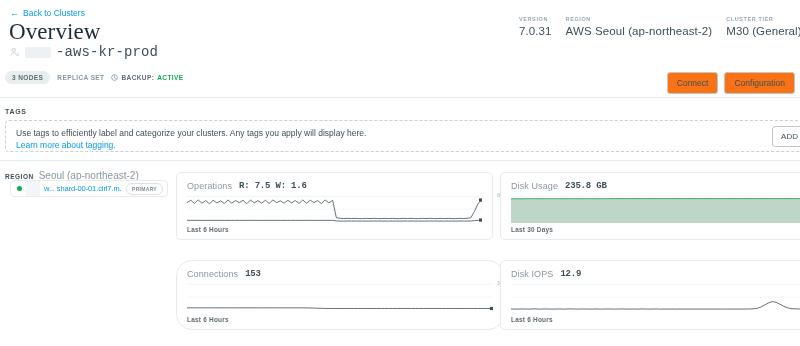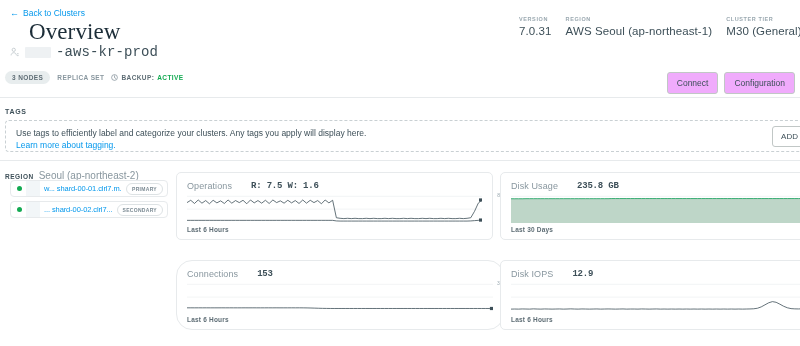--- a/index.html
+++ b/index.html
@@ -16,21 +16,21 @@
   .back-link {
     position: absolute; left: 10px; top: 8px;
     font-size: 8.5px; color: #0498ec; display: flex; align-items: center; gap: 4px;
     cursor: pointer;
   }
   .back-arrow { font-size: 9px; line-height: 1; color: #0498ec; }
 
   .page-title {
     position: absolute; left: 9px; top: 19px;
     font-family: "Liberation Serif", serif;
-    font-size: 23px; font-weight: 400; color: #1c2d38; letter-spacing: .1px; margin-left: 20px;
+    font-size: 23px; font-weight: 400; color: #1c2d38; letter-spacing: .1px;
   }
 
   .cluster-row {
     position: absolute; left: 10px; top: 44px;
     display: flex; align-items: center; gap: 5px;
   }
   .cluster-icon { width: 10px; height: 10px; opacity: .55; }
   .redaction {
     display: inline-block; width: 26px; height: 11px;
     background: #eef1f3; border-radius: 1px;
@@ -63,21 +63,21 @@
     font-size: 6.5px; font-weight: 700; letter-spacing: .4px;
     color: #89979f; text-transform: uppercase;
   }
   .badge-backup { display: flex; align-items: center; gap: 3px; }
   .clock-icon { width: 7px; height: 7px; }
   .backup-label { font-size: 6.5px; font-weight: 700; letter-spacing: .4px; color: #5d6c74; }
   .backup-status { font-size: 6.5px; font-weight: 700; letter-spacing: .4px; color: #13aa52; }
 
   .header-actions { position: absolute; right: 5px; top: 72px; display: flex; gap: 6px; }
   .btn {
-    border: 1px solid #c1c7c6; background: #f0abfc; border-radius: 3px;
+    border: 1px solid #c1c7c6; background: #f97316; border-radius: 3px;
     font-size: 8.5px; color: #3d4f58; padding: 5px 9px; cursor: pointer;
     white-space: nowrap;
   }
   .divider {
     position: absolute; left: 0; right: 0; top: 97px; height: 1px; background: #e7eaec;
   }
 
   
   .tags-label {
     position: absolute; left: 5px; top: 108px;
@@ -132,21 +132,21 @@
   .card {
     position: absolute; background: #fff;
     border: 1px solid #e7eaec; border-radius: 5px;
   }
   .card-ops   { left: 176px; top: 172px; width: 317px; height: 68px; }
   .card-disk  { left: 500px; top: 172px; width: 317px; height: 68px; }
   .card-conn  { left: 176px; top: 260px; width: 328px; height: 70px; border-radius: 16px; }
   .card-iops  { left: 500px; top: 260px; width: 317px; height: 70px; }
 
   .card-head {
-    display: flex; align-items: flex-end; gap: 19px;
+    display: flex; align-items: flex-end; gap: 7px;
     padding: 8px 0 0 10px;
   }
   .card-title { font-size: 9px; color: #89979f; letter-spacing: .1px; }
   .card-value {
     font-family: "Liberation Mono", monospace;
     font-size: 9px; font-weight: 700; color: #3d4f58; letter-spacing: -.2px;
   }
   .chart-area { position: relative; margin: 3px 10px 0 10px; height: 29px; }
   .chart-svg { display: block; width: 100%; height: 100%; }
   .axis-label {
@@ -183,21 +183,21 @@
     <span class="cluster-name">-aws-kr-prod</span>
   </div>
 
   <div class="meta">
     <div class="meta-item">
       <div class="meta-label">VERSION</div>
       <div class="meta-value">7.0.31</div>
     </div>
     <div class="meta-item">
       <div class="meta-label">REGION</div>
-      <div class="meta-value">AWS Seoul (ap-northeast-1)</div>
+      <div class="meta-value">AWS Seoul (ap-northeast-2)</div>
     </div>
     <div class="meta-item">
       <div class="meta-label">CLUSTER TIER</div>
       <div class="meta-value">M30 (General)</div>
     </div>
 
   </div>
 
   <div class="badges">
     <span class="pill">3 NODES</span>
@@ -234,26 +234,20 @@
     <span class="region-value">Seoul (ap-northeast-2)</span>
   </div>
 
   <div class="node-list">
     <div class="node-row">
       <span class="status-dot"></span>
       <span class="node-redaction"></span>
       <span class="node-name">w... shard-00-01.clrl7.m...</span>
       <span class="role-pill">PRIMARY</span>
     </div>
-    <div class="node-row">
-      <span class="status-dot"></span>
-      <span class="node-redaction"></span>
-      <span class="node-name">... shard-00-02.clrl7...</span>
-      <span class="role-pill">SECONDARY</span>
-    </div>
   </div>
 
   <div class="card card-ops">
     <div class="card-head">
       <span class="card-title">Operations</span>
       <span class="card-value">R: 7.5  W: 1.6</span>
     </div>
     <div class="chart-area">
       <svg class="chart-svg" viewBox="0 0 297 29" preserveAspectRatio="none">
           <line x1="0" x2="297" y1="2.32" y2="2.32" stroke="#eceff1" stroke-width="0.7"></line>

